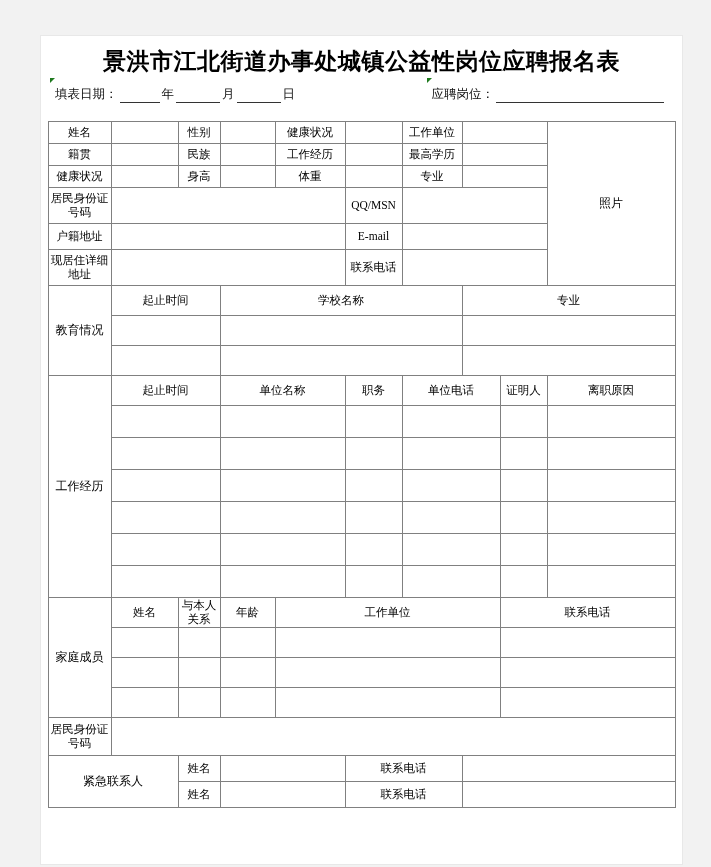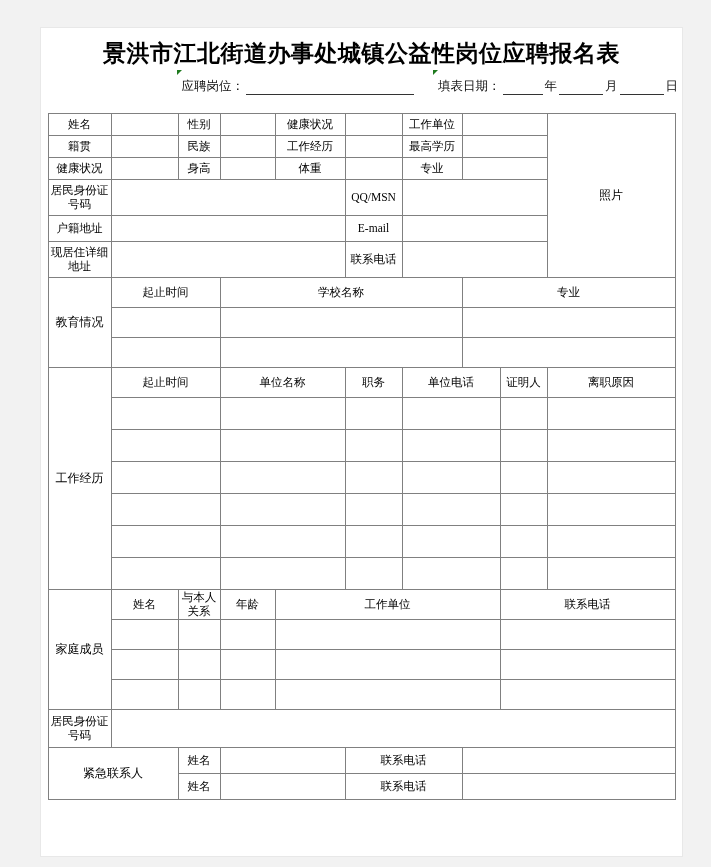--- a/index.html
+++ b/index.html
@@ -9,21 +9,21 @@
   }
   body {
     width: 711px;
     height: 867px;
     font-family: "Liberation Serif", "DejaVu Serif", serif;
     overflow: hidden;
   }
   .sheet {
     position: absolute;
     left: 40px;
-    top: 27px;
+    top: 35px;
     width: 643px;
     height: 830px;
     background: #ffffff;
     border: 1px solid #e8e8e8;
     box-sizing: border-box;
   }
   .doc-title {
     text-align: center;
     font-size: 23px;
     font-weight: bold;
@@ -94,34 +94,34 @@
   .r38 { height: 38px; }
 </style>
 </head>
 <body>
 
 <div class="sheet">
 
   <div class="doc-title">景洪市江北街道办事处城镇公益性岗位应聘报名表</div>
 
   <div class="header-line">
-    <span class="hdr-field right">
-      <span class="green-tri"></span>
-      <span>应聘岗位：</span>
-      <span class="blank b-lg"></span>
-    </span>
     <span class="hdr-field left">
       <span class="green-tri"></span>
       <span>填表日期：</span>
       <span class="blank b-sm"></span>
       <span>年</span>
       <span class="blank b-md"></span>
       <span>月</span>
       <span class="blank b-md"></span>
       <span>日</span>
+    </span>
+    <span class="hdr-field right">
+      <span class="green-tri"></span>
+      <span>应聘岗位：</span>
+      <span class="blank b-lg"></span>
     </span>
   </div>
 
   <table class="form">
     <colgroup>
       <col style="width:63px">
       <col style="width:67px">
       <col style="width:42px">
       <col style="width:55px">
       <col style="width:70px">

